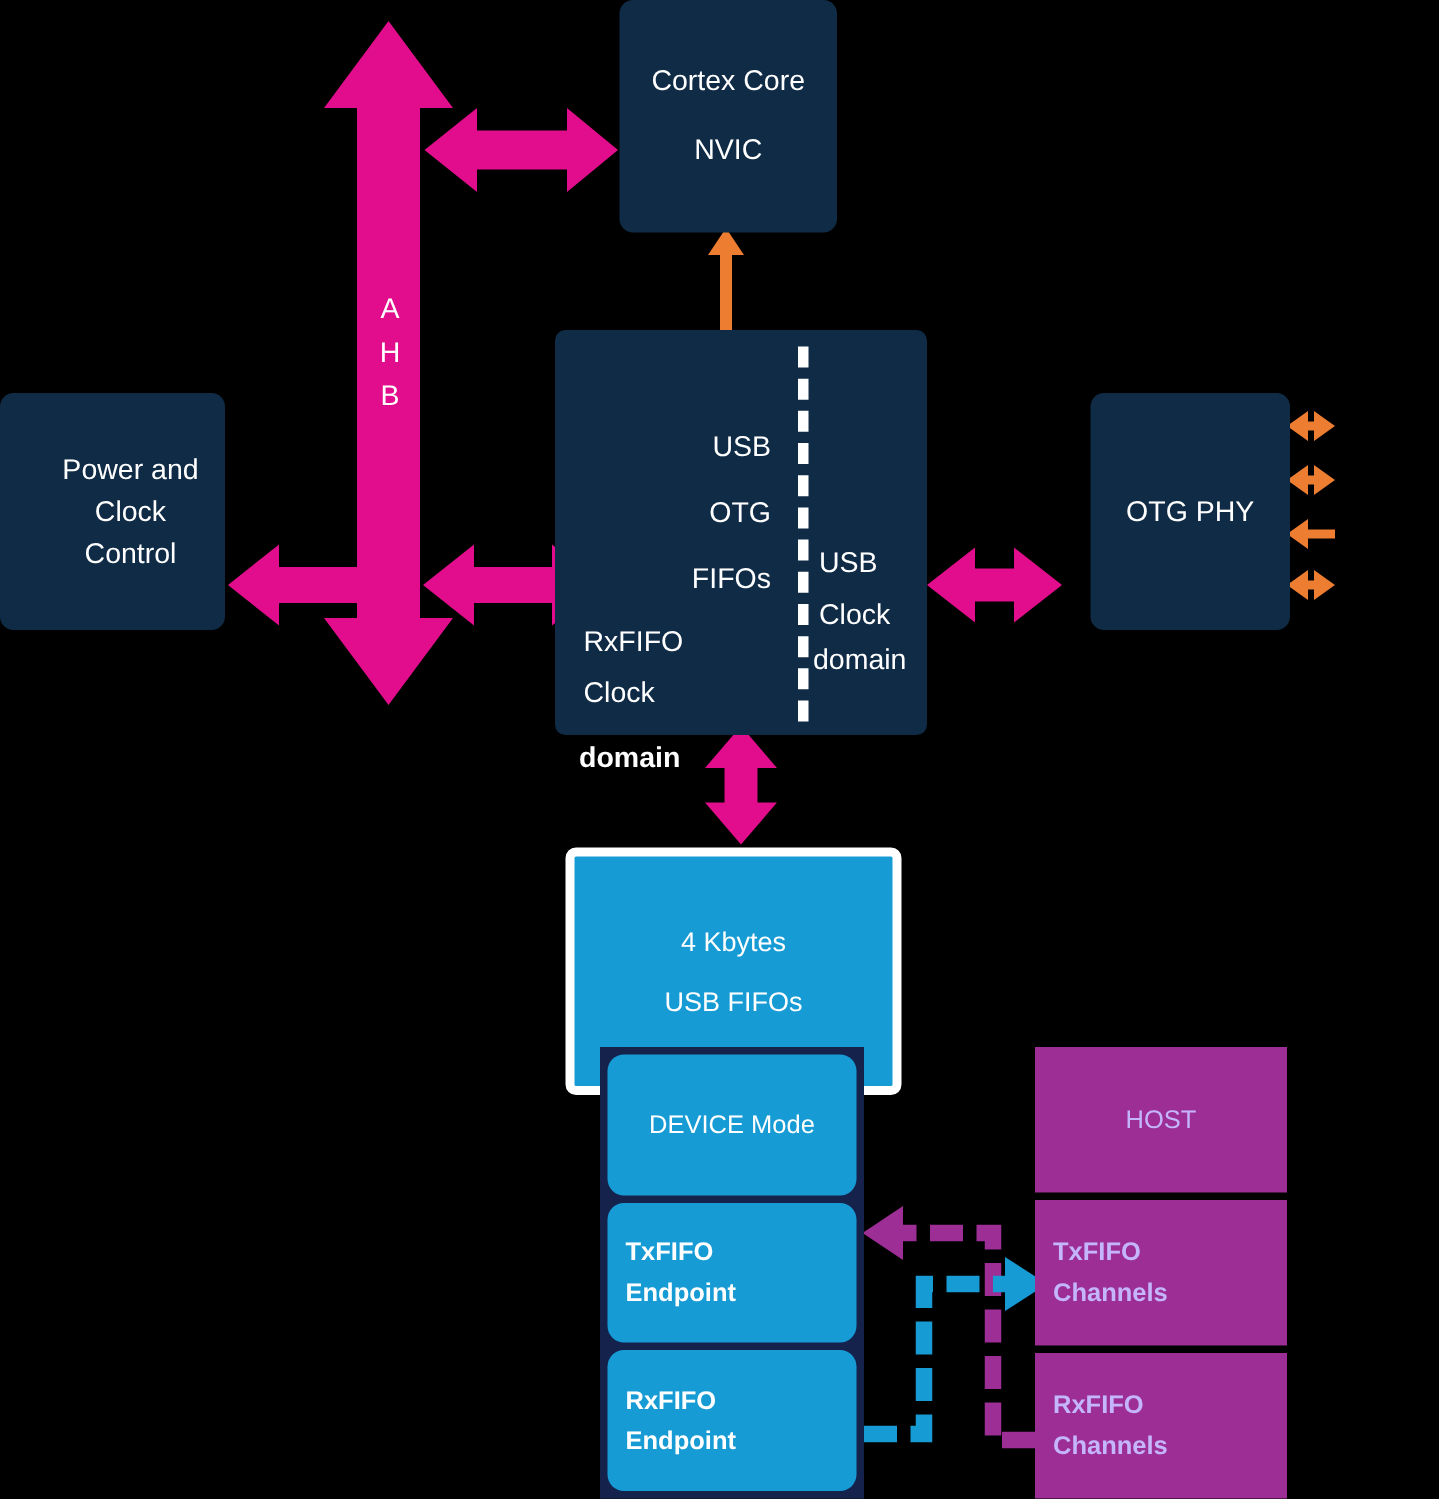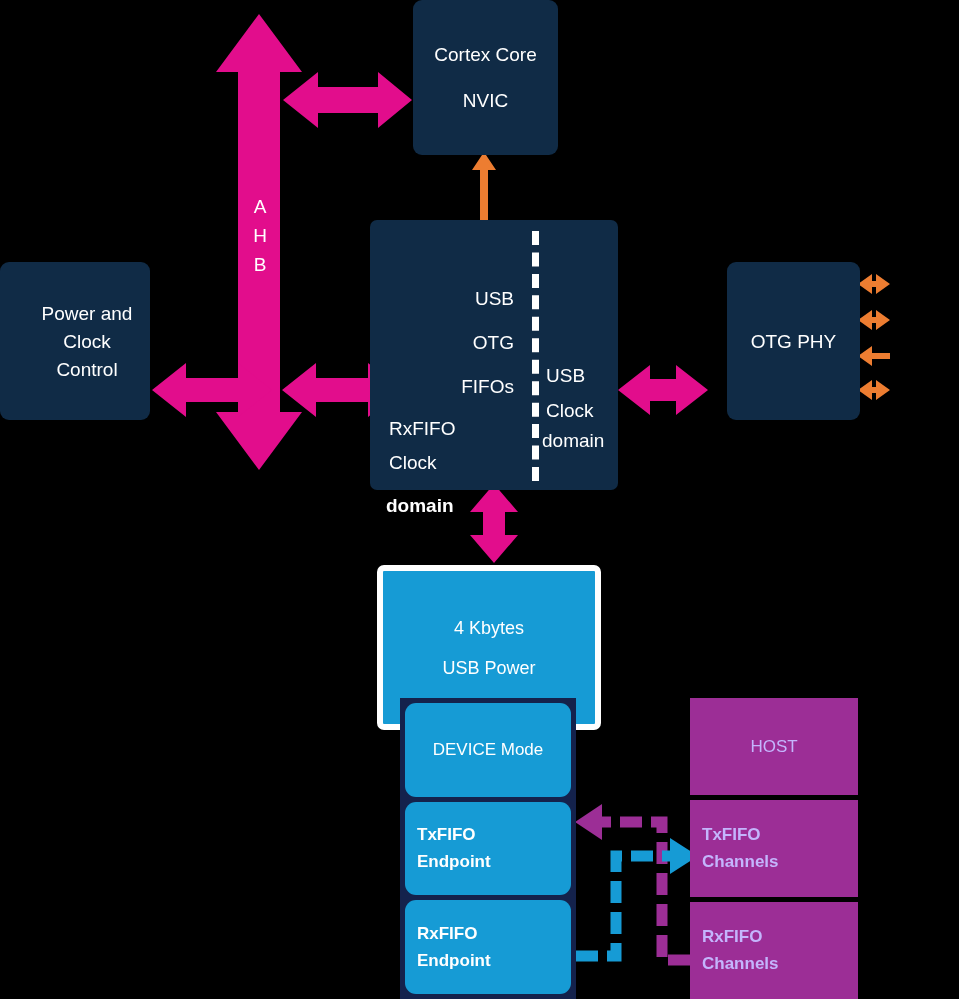--- a/index.html
+++ b/index.html
@@ -231,21 +231,21 @@
     </div>
   </div>
   <div id="otg-domain-overflow">domain</div>
 
   <div id="otg-phy" class="box navy">
     <span class="lbl">OTG PHY</span>
   </div>
 
   <div id="usb-fifos" class="box cyan">
     <span class="lbl">4 Kbytes</span>
-    <span class="lbl">USB Power</span>
+    <span class="lbl">USB FIFOs</span>
   </div>
 
   <div id="device-col">
     <div class="device-cell" id="device-mode-cell">
       <span class="lbl">DEVICE Mode</span>
     </div>
     <div class="device-cell device-fifo-cell">
       <span>TxFIFO</span>
       <span>Endpoint</span>
     </div>

